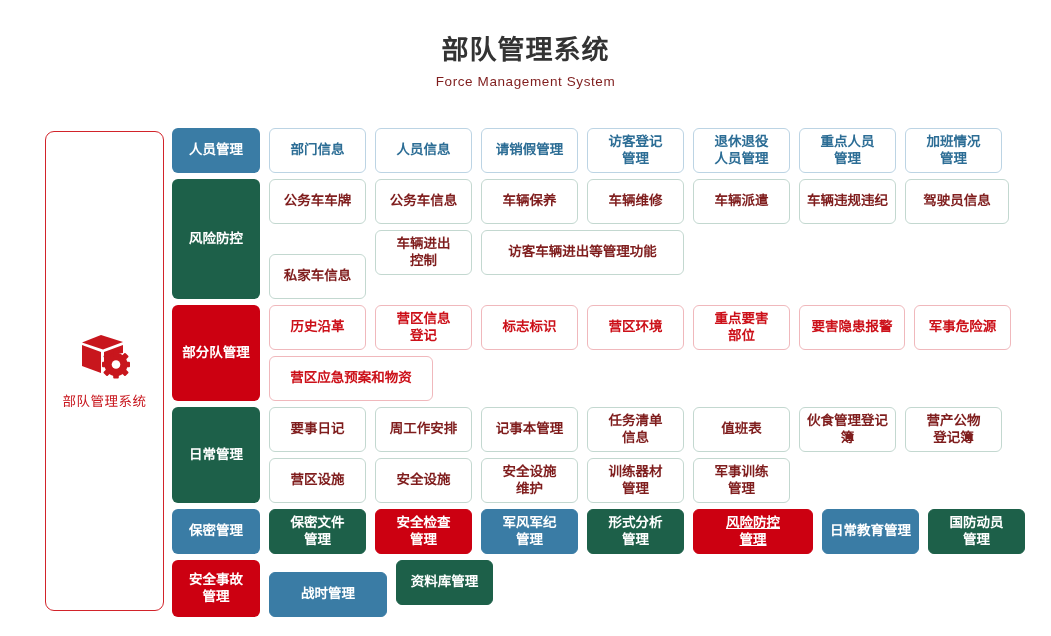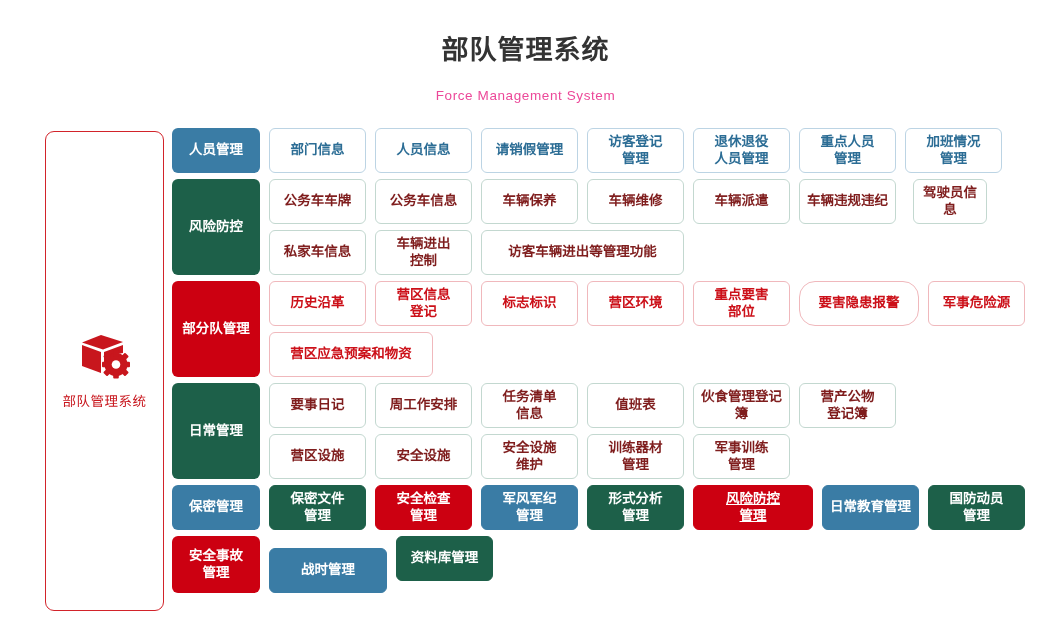--- a/index.html
+++ b/index.html
@@ -28,23 +28,23 @@
   .header-title {
     font-size: 27px;
     font-weight: bold;
     color: #333333;
     letter-spacing: 1px;
     line-height: 1.25;
     margin: 0;
   }
   .header-subtitle {
     font-size: 13.5px;
-    color: #ec4899;
+    color: #7f1d1d;
     letter-spacing: 0.6px;
-    margin-top: 20px;
+    margin-top: 6px;
   }
 
   
   .sidebar {
     position: absolute;
     left: 45px;
     top: 131px;
     width: 119px;
     height: 480px;
     border: 1.4px solid #d2232a;
@@ -192,55 +192,56 @@
       <div class="row">
         <div class="row-head head-green" style="white-space: pre-line;">风险防控</div>
         <div class="row-body">
           <div class="subrow">
             <div class="cell outline-green" style="width: 97px;">公务车车牌</div>
             <div class="cell outline-green" style="width: 97px;">公务车信息</div>
             <div class="cell outline-green" style="width: 97px;">车辆保养</div>
             <div class="cell outline-green" style="width: 97px;">车辆维修</div>
             <div class="cell outline-green" style="width: 97px;">车辆派遣</div>
             <div class="cell outline-green" style="width: 97px;">车辆违规违纪</div>
-            <div class="cell outline-green" style="width: 74px; margin-left: 8px;">驾驶员信息</div>
-          </div>
-          <div class="subrow">
-            <div class="cell outline-green" style="width: 97px;">私家车信息</div>
+            <div class="cell outline-green" style="width: 104px;">驾驶员信息</div>
+          </div>
+          <div class="subrow">
+            <div class="cell outline-green" style="width: 97px; margin-top: 24px;">私家车信息</div>
             <div class="cell outline-green" style="width: 97px;">车辆进出
 控制</div>
             <div class="cell outline-green" style="width: 203px;">访客车辆进出等管理功能</div>
           </div>
         </div>
       </div>
       <div class="row">
         <div class="row-head head-red" style="white-space: pre-line;">部分队管理</div>
         <div class="row-body">
           <div class="subrow">
             <div class="cell outline-red" style="width: 97px;">历史沿革</div>
             <div class="cell outline-red" style="width: 97px;">营区信息
 登记</div>
             <div class="cell outline-red" style="width: 97px;">标志标识</div>
             <div class="cell outline-red" style="width: 97px;">营区环境</div>
             <div class="cell outline-red" style="width: 97px;">重点要害
 部位</div>
-            <div class="cell outline-red" style="width: 120px; border-radius: 16px;">要害隐患报警</div>
+            <div class="cell outline-red" style="width: 106px;">要害隐患报警</div>
             <div class="cell outline-red" style="width: 97px;">军事危险源</div>
           </div>
           <div class="subrow">
             <div class="cell outline-red" style="width: 164.2px;">营区应急预案和物资</div>
           </div>
         </div>
       </div>
       <div class="row">
         <div class="row-head head-green" style="white-space: pre-line;">日常管理</div>
         <div class="row-body">
           <div class="subrow">
             <div class="cell outline-green" style="width: 97px;">要事日记</div>
             <div class="cell outline-green" style="width: 97px;">周工作安排</div>
+            <div class="cell outline-green" style="width: 97px;">记事本管理</div>
             <div class="cell outline-green" style="width: 97px;">任务清单
 信息</div>
             <div class="cell outline-green" style="width: 97px;">值班表</div>
             <div class="cell outline-green" style="width: 97px;">伙食管理登记簿</div>
             <div class="cell outline-green" style="width: 97px;">营产公物
 登记簿</div>
           </div>
           <div class="subrow">
             <div class="cell outline-green" style="width: 97px;">营区设施</div>
             <div class="cell outline-green" style="width: 97px;">安全设施</div>

